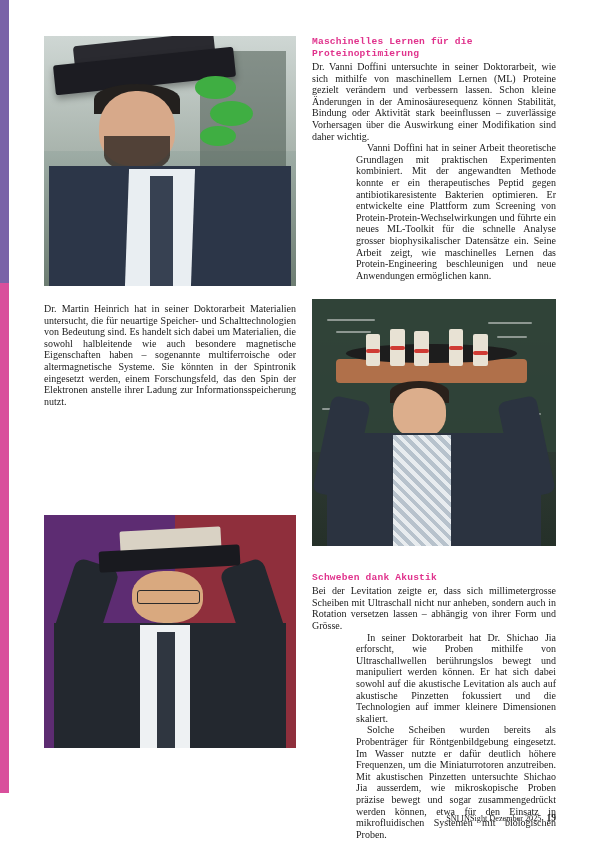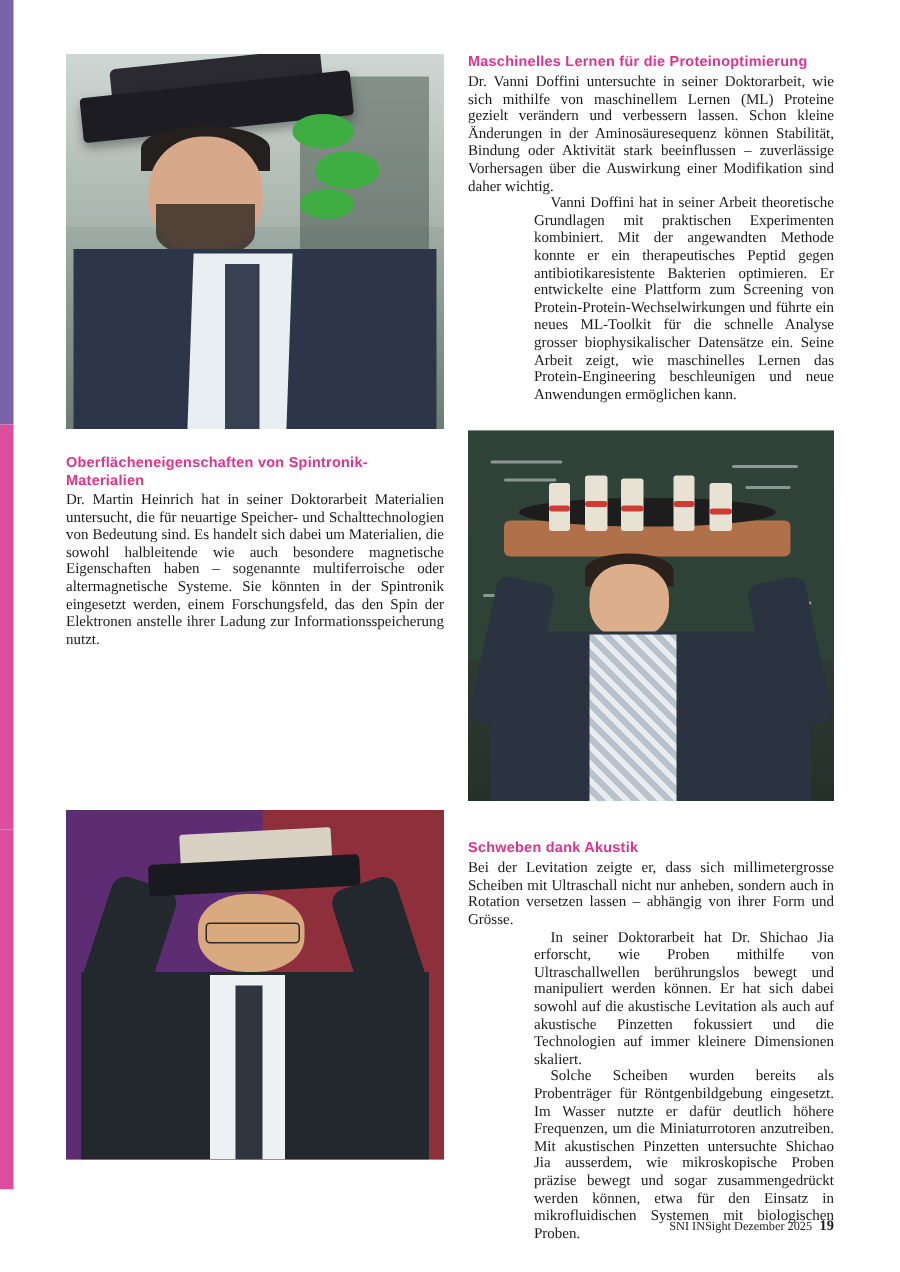--- a/index.html
+++ b/index.html
@@ -47,21 +47,21 @@
   }
 
   .photo {
     background: #cfcfcf;
     position: relative;
     overflow: hidden;
   }
 
   .section-title {
     color: #e0328c;
-    font-family: Liberation Sans, sans-serif;
+    font-family: Liberation Mono, monospace;
     font-weight: bold;
     font-size: 9.6px;
     line-height: 12px;
     margin: 0 0 1px 0;
     letter-spacing: 0.02em;
   }
 
   .body-text {
     font-family: "Liberation Serif", serif;
     font-size: 10px;
@@ -262,21 +262,20 @@
       <div class="hair"></div>
       <div class="face"></div>
       <div class="beard"></div>
       <div class="suit"></div>
       <div class="shirt"></div>
       <div class="tie"></div>
     </div>
 
     <div style="height:17px;"></div>
 
-    <h2 class="section-title">Oberflächeneigenschaften von Spintronik-Materialien</h2>
     <div class="body-text">
       <p>Dr. Martin Heinrich hat in seiner Doktorarbeit Materialien untersucht, die für neuartige Speicher- und Schalttechnologien von Bedeutung sind. Es handelt sich dabei um Materialien, die sowohl halbleitende wie auch besondere magnetische Eigenschaften haben – sogenannte multiferroische oder altermagnetische Systeme. Sie könnten in der Spintronik eingesetzt werden, einem Forschungsfeld, das den Spin der Elektronen anstelle ihrer Ladung zur Informationsspeicherung nutzt.</p>
     </div>
 
     <div class="photo ph3" style="height:233px; margin-top:108px;">
       <div class="wallL"></div>
       <div class="wallR"></div>
       <div class="armL3"></div>
       <div class="armR3"></div>
       <div class="capdeco"></div>

